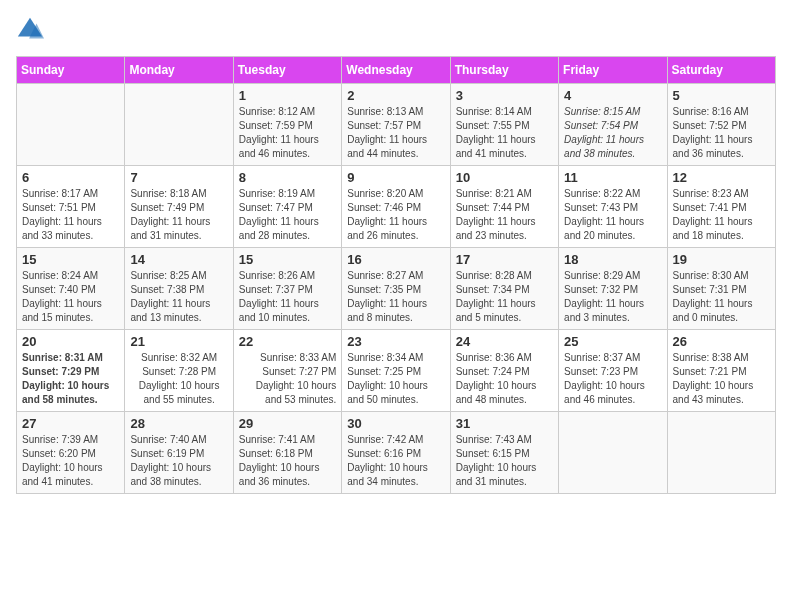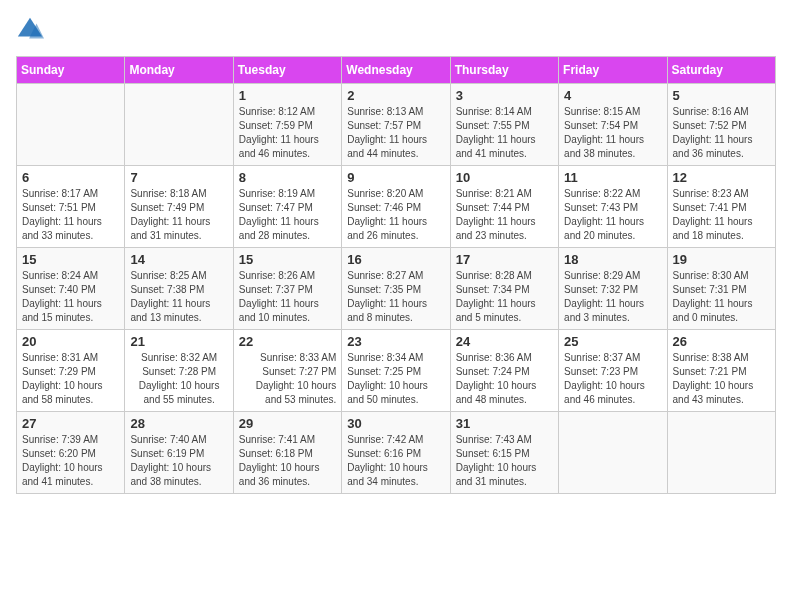--- a/index.html
+++ b/index.html
@@ -131,21 +131,21 @@
 Daylight: 11 hours and 44 minutes.</div>
         </td>
         <td>
           <span class="day-num">3</span>
           <div class="cell-info" style="white-space: pre-line;">Sunrise: 8:14 AM
 Sunset: 7:55 PM
 Daylight: 11 hours and 41 minutes.</div>
         </td>
         <td>
           <span class="day-num">4</span>
-          <div class="cell-info" style="white-space: pre-line;">Sunrise: 8:15 AM
+          <div class="cell-info" style="white-space: pre-line; font-style: italic;">Sunrise: 8:15 AM
 Sunset: 7:54 PM
 Daylight: 11 hours and 38 minutes.</div>
         </td>
         <td>
           <span class="day-num">5</span>
           <div class="cell-info" style="white-space: pre-line;">Sunrise: 8:16 AM
 Sunset: 7:52 PM
 Daylight: 11 hours and 36 minutes.</div>
         </td>
       </tr>
@@ -233,21 +233,21 @@
         <td>
           <span class="day-num">19</span>
           <div class="cell-info" style="white-space: pre-line;">Sunrise: 8:30 AM
 Sunset: 7:31 PM
 Daylight: 11 hours and 0 minutes.</div>
         </td>
       </tr>
       <tr>
         <td>
           <span class="day-num">20</span>
-          <div class="cell-info" style="white-space: pre-line;">Sunrise: 8:31 AM
+          <div class="cell-info" style="white-space: pre-line; font-weight: bold;">Sunrise: 8:31 AM
 Sunset: 7:29 PM
 Daylight: 10 hours and 58 minutes.</div>
         </td>
         <td>
           <span class="day-num">21</span>
           <div class="cell-info" style="white-space: pre-line; text-align: center;">Sunrise: 8:32 AM
 Sunset: 7:28 PM
 Daylight: 10 hours and 55 minutes.</div>
         </td>
         <td>

